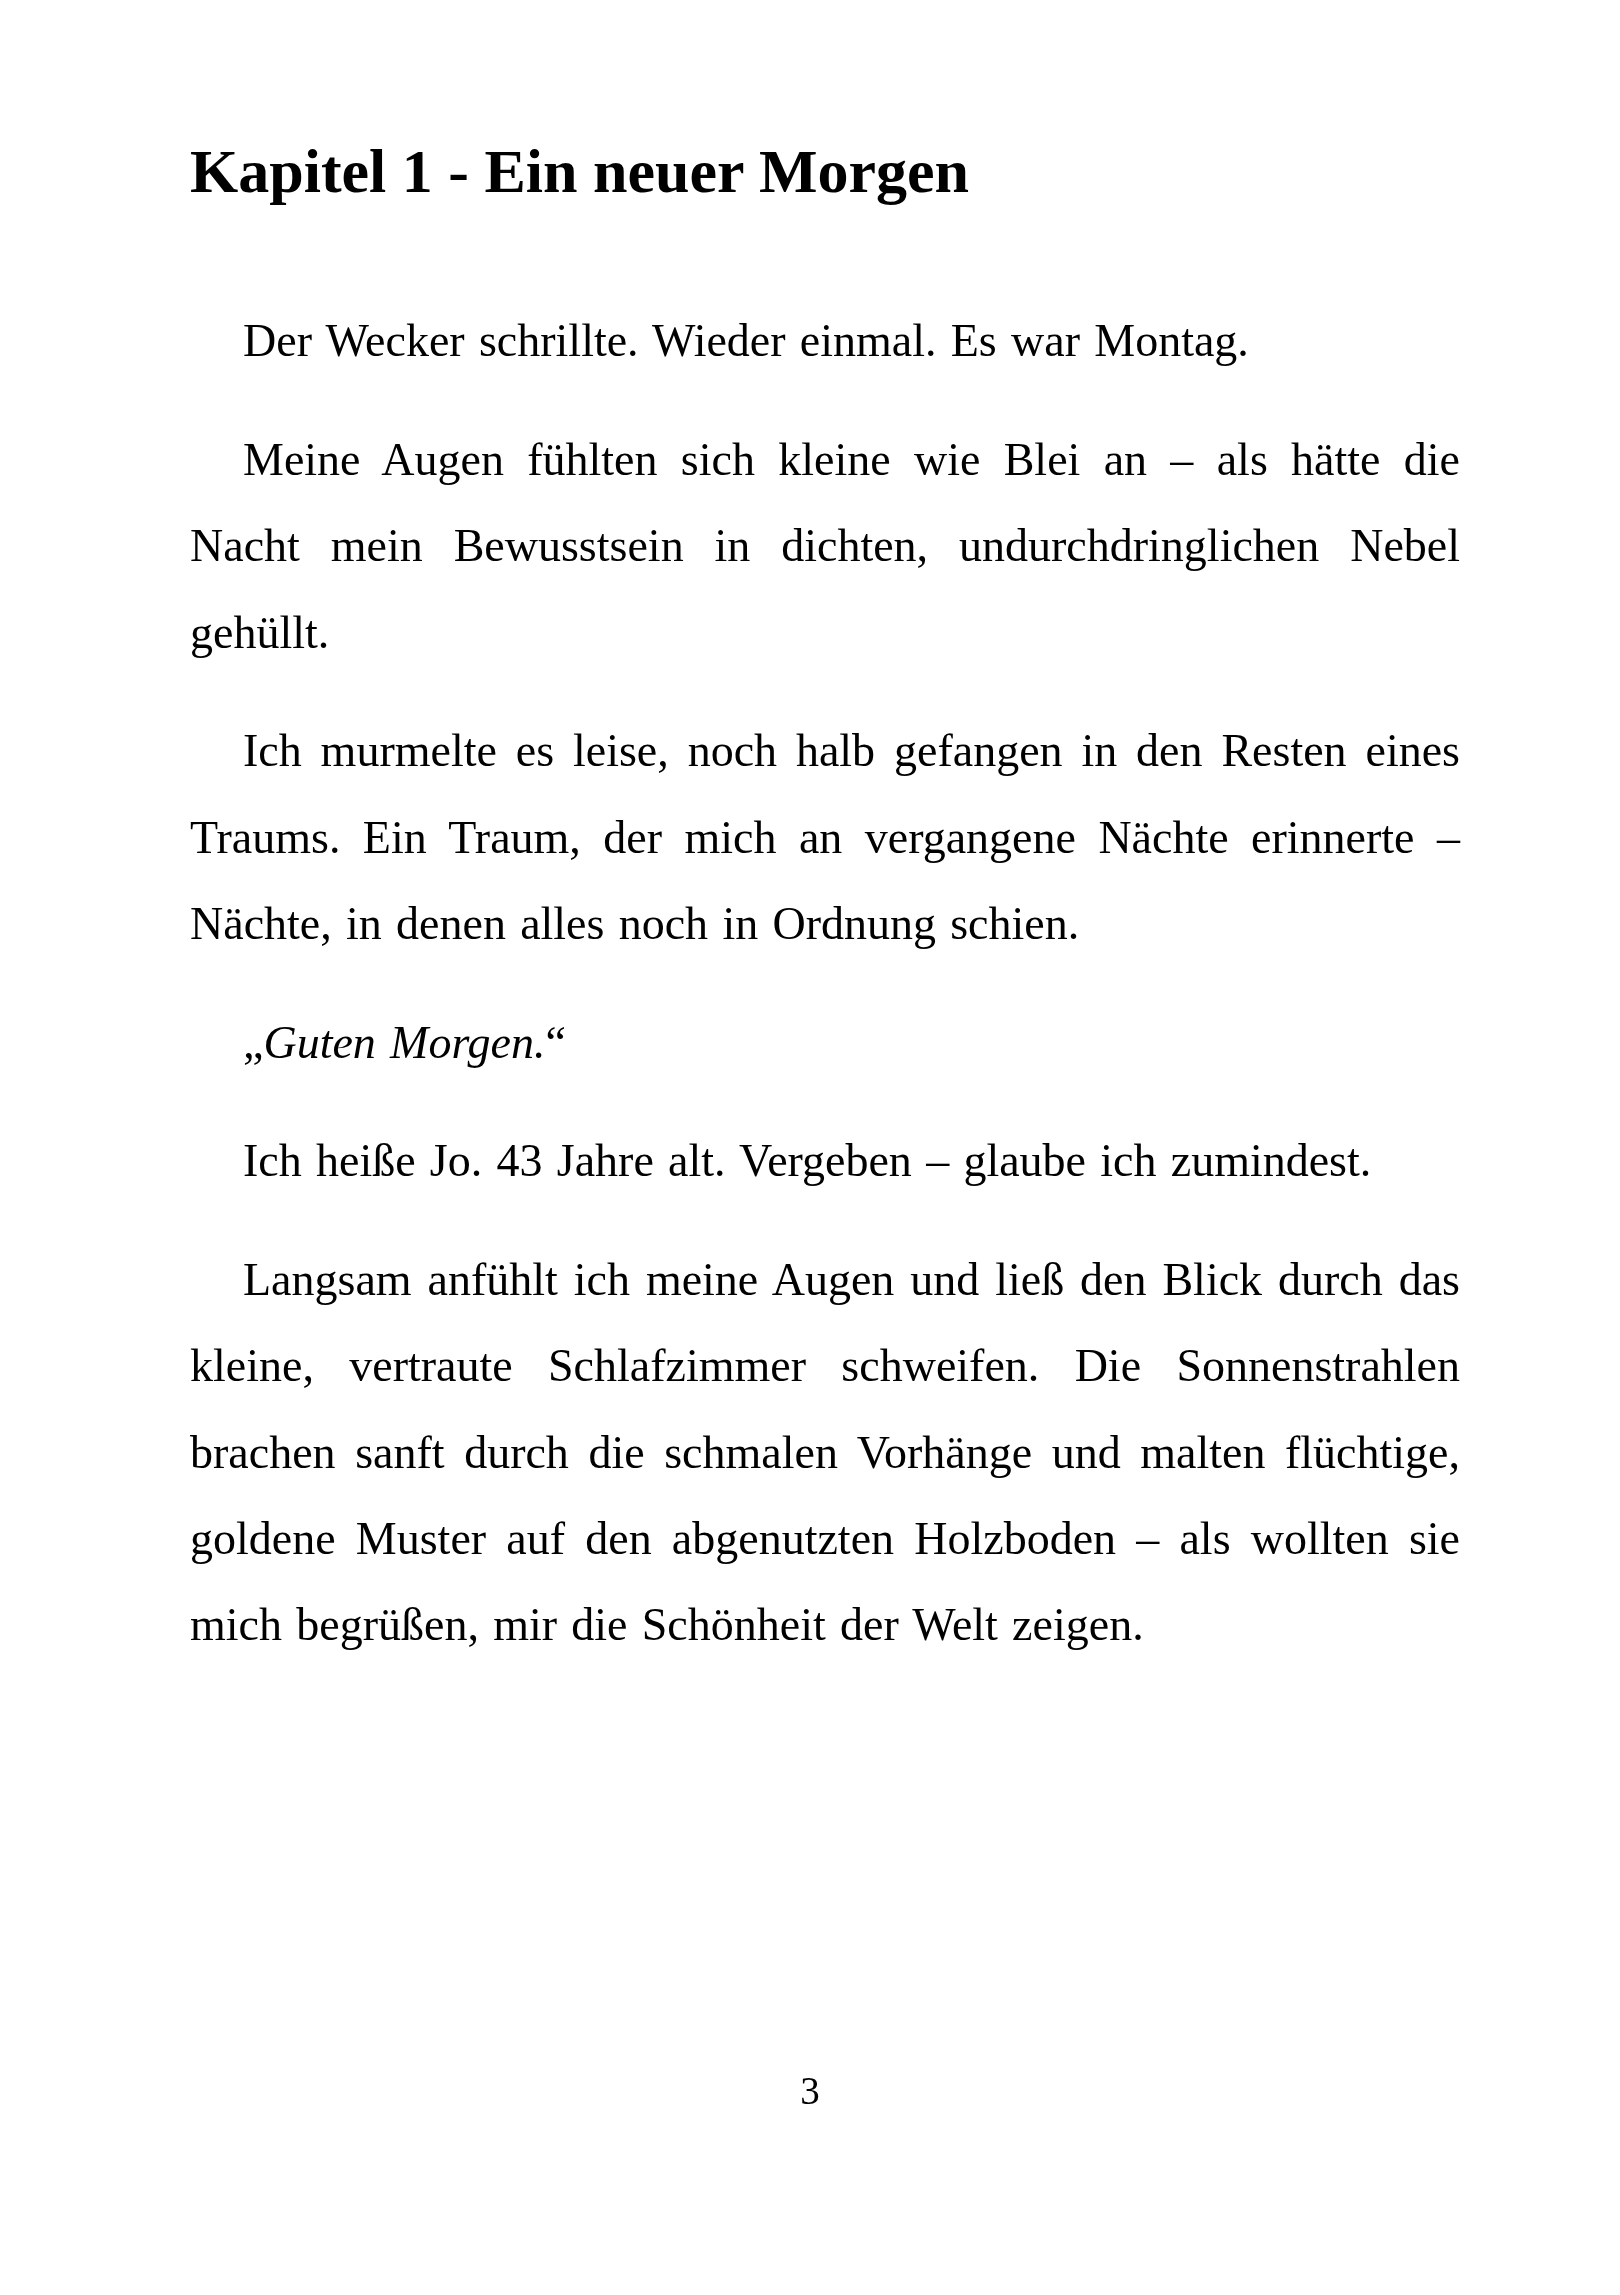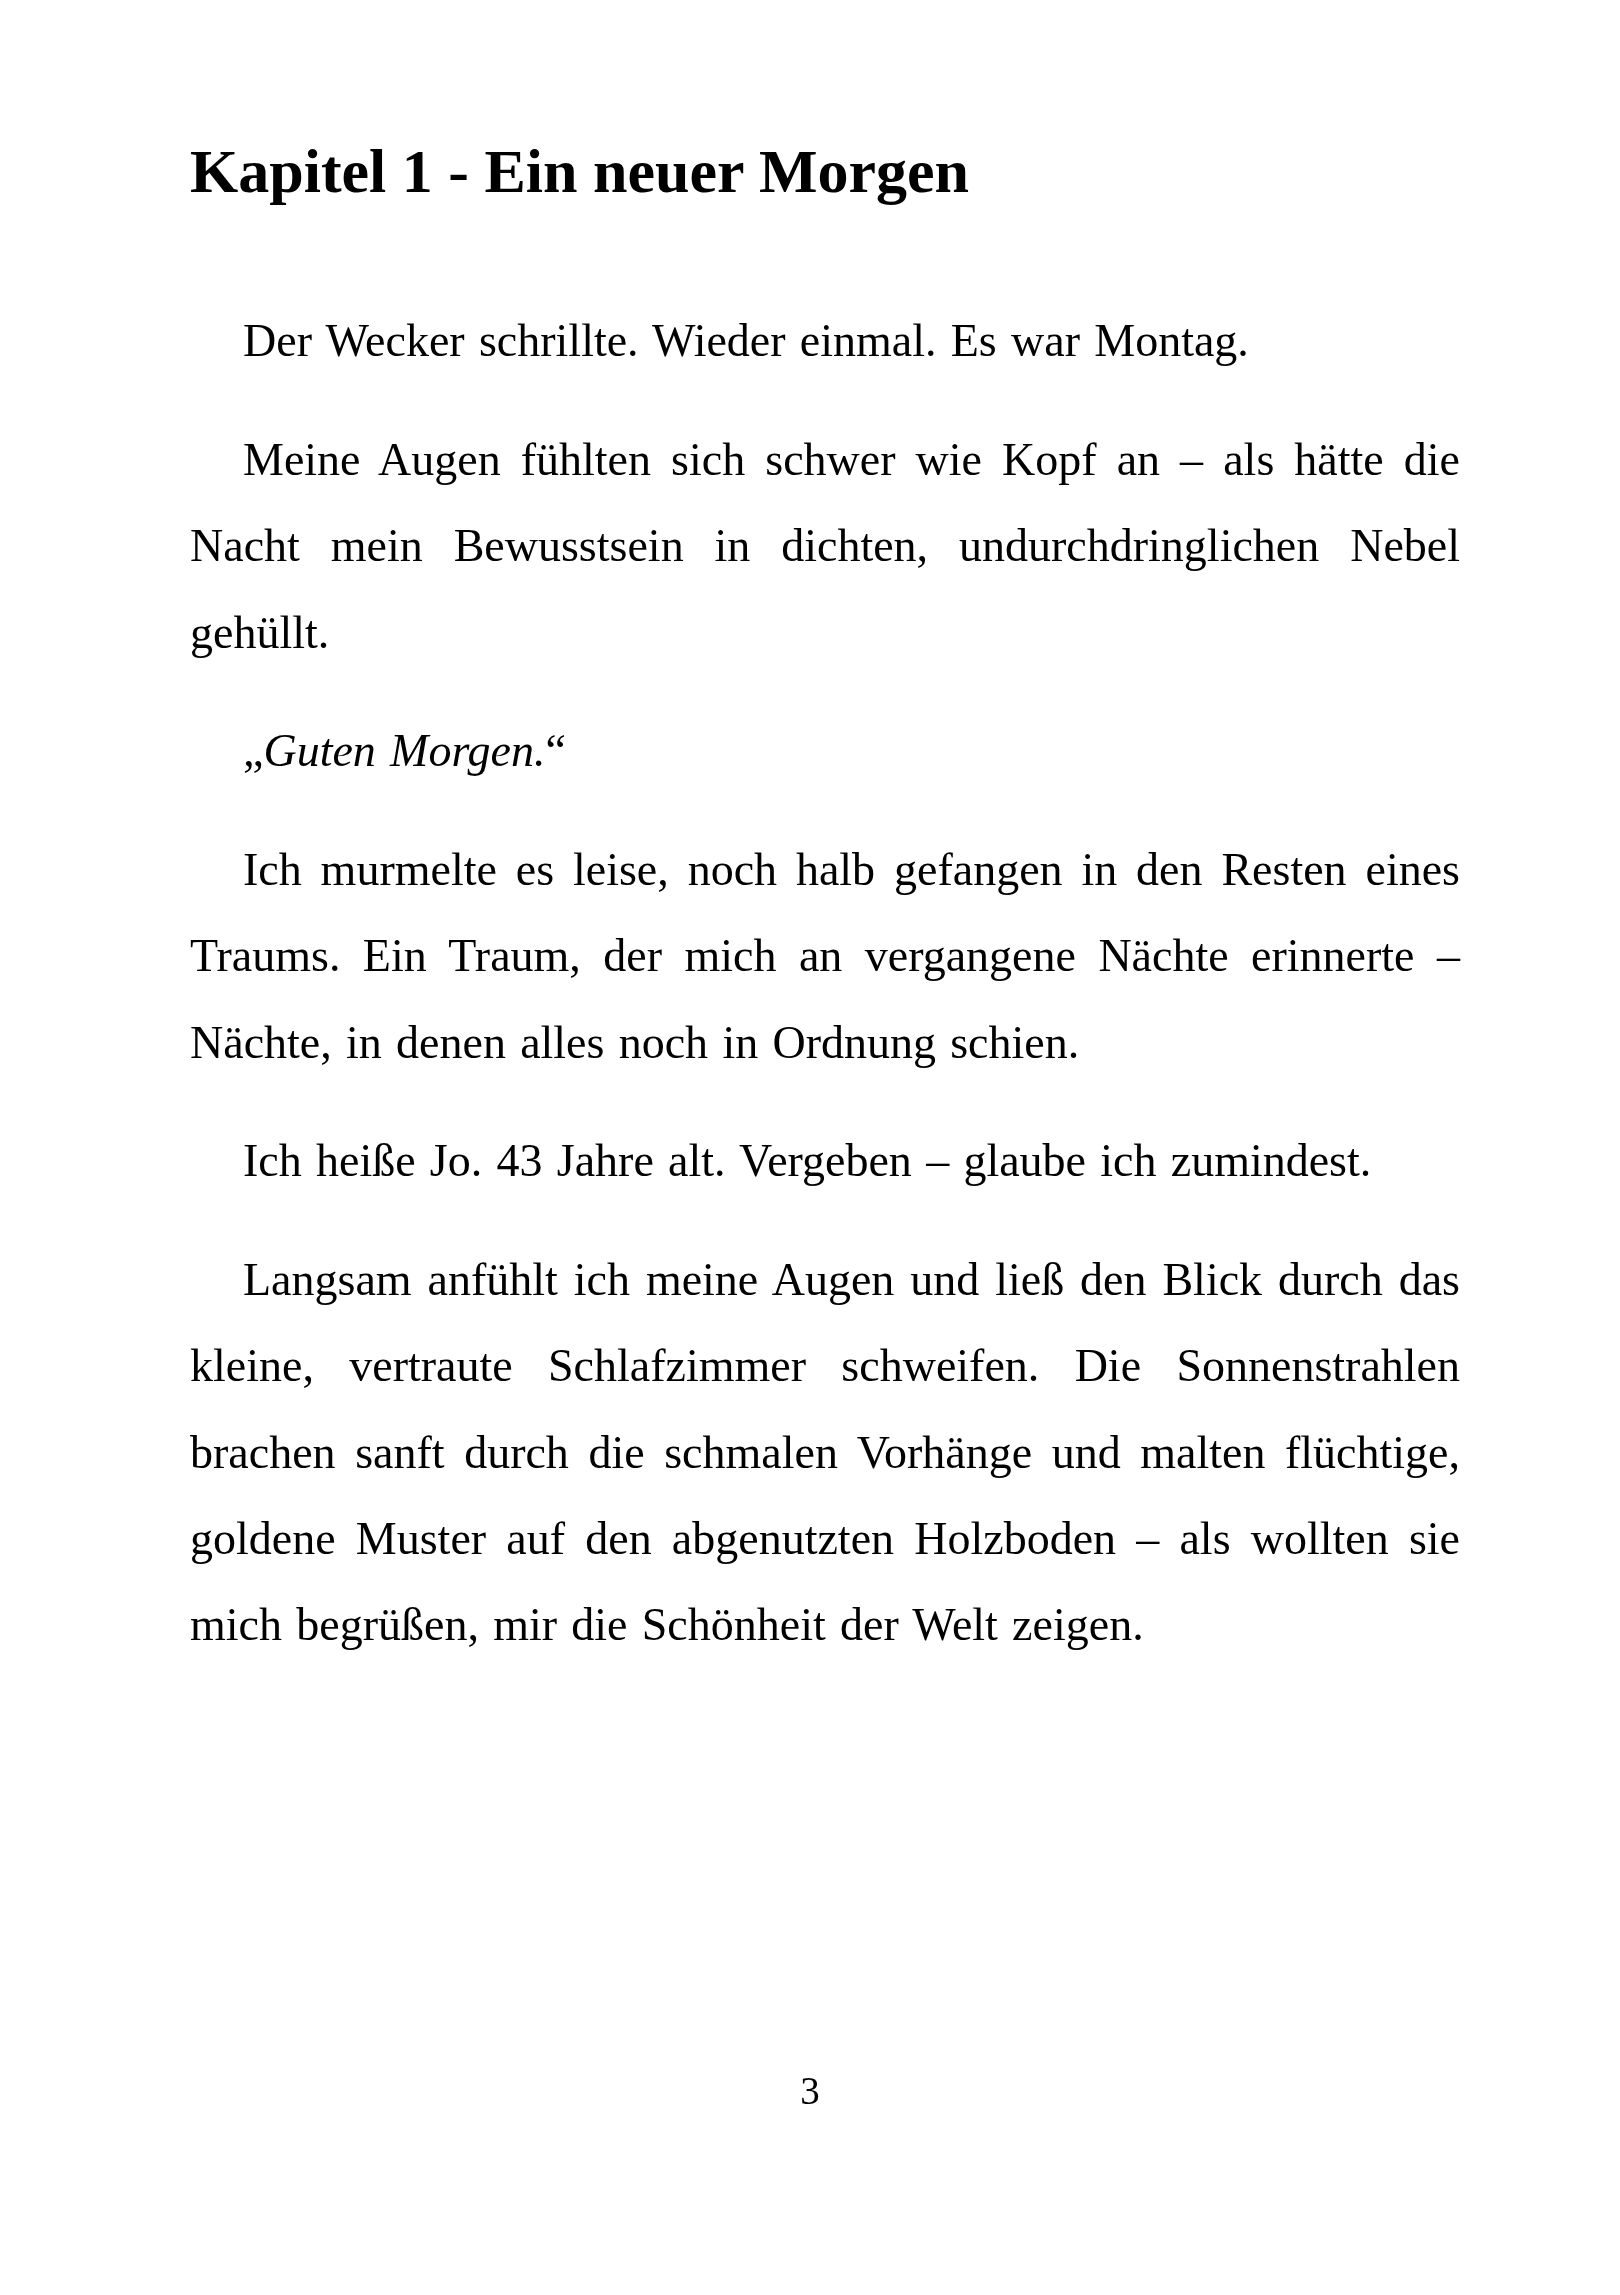--- a/index.html
+++ b/index.html
@@ -53,25 +53,25 @@
 </style>
 </head>
 <body>
 
 <div class="page">
 
   <h1 class="chapter-heading">Kapitel 1 - Ein neuer Morgen</h1>
 
   <p class="body-paragraph">Der Wecker schrillte. Wieder einmal. Es war Montag.</p>
 
-  <p class="body-paragraph">Meine Augen fühlten sich schwer wie Kopf an – als hätte die Nacht mein Bewusstsein in dichten, undurchdringlichen Nebel gehüllt.</p>
+  <p class="body-paragraph">Meine Augen fühlten sich kleine wie Blei an – als hätte die Nacht mein Bewusstsein in dichten, undurchdringlichen Nebel gehüllt.</p>
+
+  <p class="body-paragraph">Ich murmelte es leise, noch halb gefangen in den Resten eines Traums. Ein Traum, der mich an vergangene Nächte erinnerte – Nächte, in denen alles noch in Ordnung schien.</p>
 
   <p class="body-paragraph"><span class="quote-mark">„</span><span class="quote-italic">Guten Morgen.</span><span class="quote-mark">“</span></p>
-
-  <p class="body-paragraph">Ich murmelte es leise, noch halb gefangen in den Resten eines Traums. Ein Traum, der mich an vergangene Nächte erinnerte – Nächte, in denen alles noch in Ordnung schien.</p>
 
   <p class="body-paragraph">Ich heiße Jo. 43 Jahre alt. Vergeben – glaube ich zumindest.</p>
 
 
   <p class="body-paragraph">Langsam anfühlt ich meine Augen und ließ den Blick durch das kleine, vertraute Schlafzimmer schweifen. Die Sonnenstrahlen brachen sanft durch die schmalen Vorhänge und malten flüchtige, goldene Muster auf den abgenutzten Holzboden – als wollten sie mich begrüßen, mir die Schönheit der Welt zeigen.</p>
 
   <div class="page-number">3</div>
 
 </div>
 

